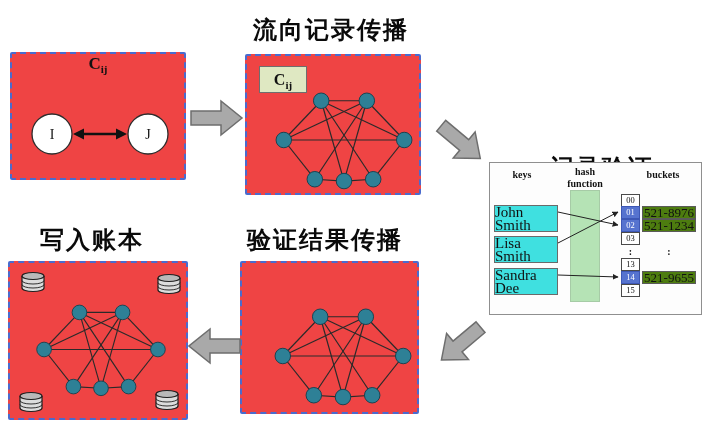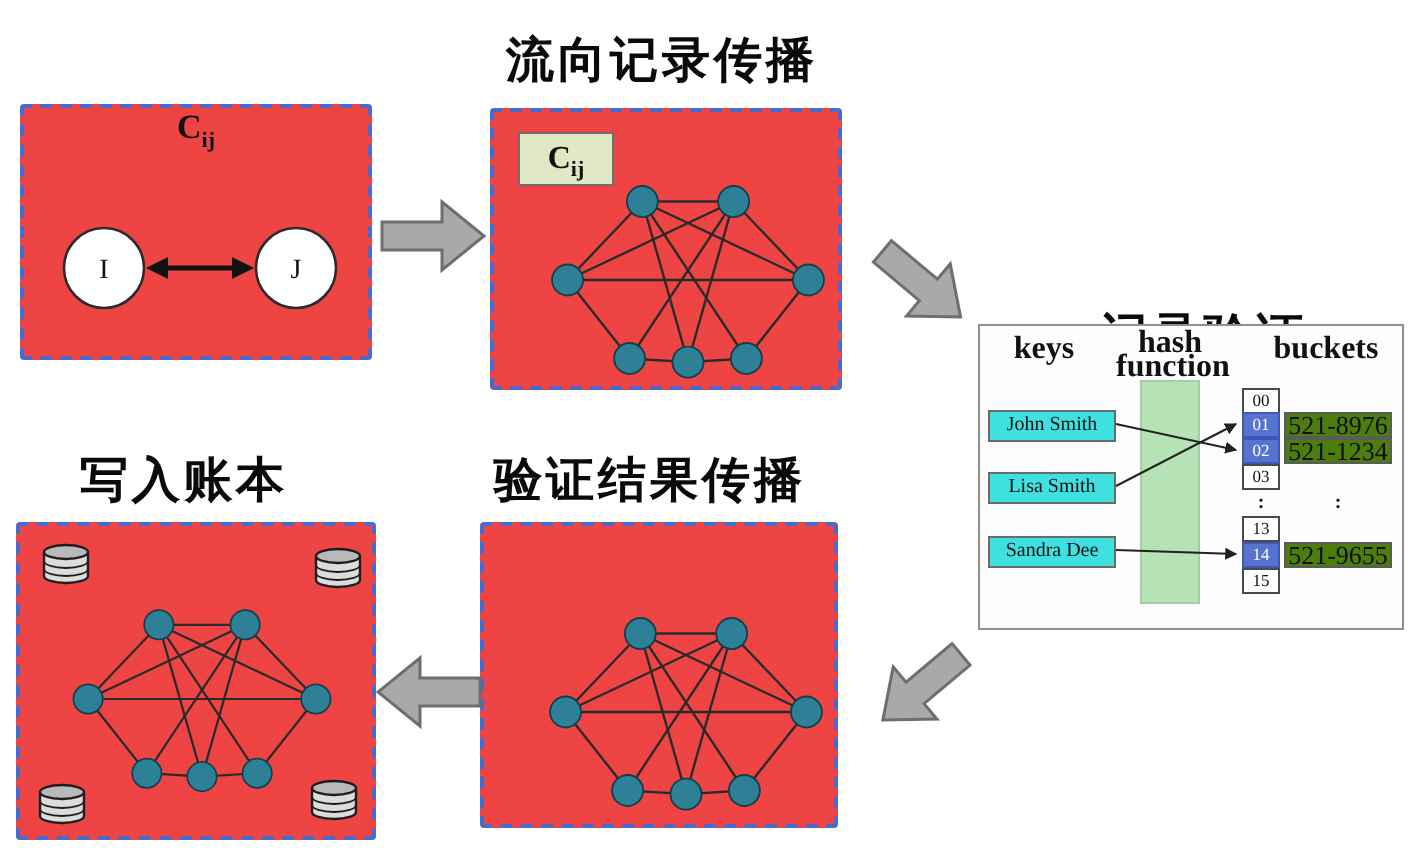--- a/index.html
+++ b/index.html
@@ -19,26 +19,26 @@
           color:#111; line-height:25px; }
   .chip.cij { background:#dfe8c2; }
   .chip.ok  { background:#cfe6b2; font-family:"Liberation Sans", sans-serif; font-size:15px; }
 
   .abs-svg { position:absolute; }
 
   
   .hash-box { position:absolute; left:489px; top:162px; width:213px; height:153px;
               background:#fdfdfd; border:1px solid #8f8f8f; }
   .hash-box .hdr { position:absolute; font-family:"Liberation Serif", serif; font-weight:bold;
-                   font-size:16px; color:#111; text-align:center; line-height:12px; }
+                   font-size:10px; color:#111; text-align:center; line-height:12px; }
   .ht-green { position:absolute; left:80px; top:27px; width:30px; height:112px;
               background:#b5e3b5; border:1px solid #a6cba6; }
-  .ht-key { position:absolute; left:4px; width:64px; height:16px; background:#3fe0e0;
-            border:1px solid #6a6a6a; font-family:"Liberation Serif", serif; font-size:10px;
-            color:#111; text-align:center; line-height:13px; }
+  .ht-key { position:absolute; left:4px; width:64px; height:27px; background:#3fe0e0;
+            border:1px solid #6a6a6a; font-family:"Liberation Serif", serif; font-size:15px;
+            color:#111; line-height:13px; }
   .ht-idx { position:absolute; left:131px; width:19px; height:13px; background:#ffffff;
             border:1px solid #4a4a4a; font-family:"Liberation Serif", serif; font-size:8.5px;
             color:#111; text-align:center; line-height:11px; }
   .ht-idx.hl { background:#5673cf; border-color:#3d57b5; color:#ffffff; }
   .ht-idx.sep, .ht-val.sep { background:transparent; border:none; font-weight:bold; font-size:10px; line-height:13px; }
   .ht-val { position:absolute; left:152px; width:54px; height:13px; background:#4d7c0f;
             border:1px solid #5a5a5a; font-family:"Liberation Serif", serif; font-size:13px;
             color:#111; text-align:center; line-height:11px; }
   .ht-lines { position:absolute; left:0; top:0; pointer-events:none; }
 

